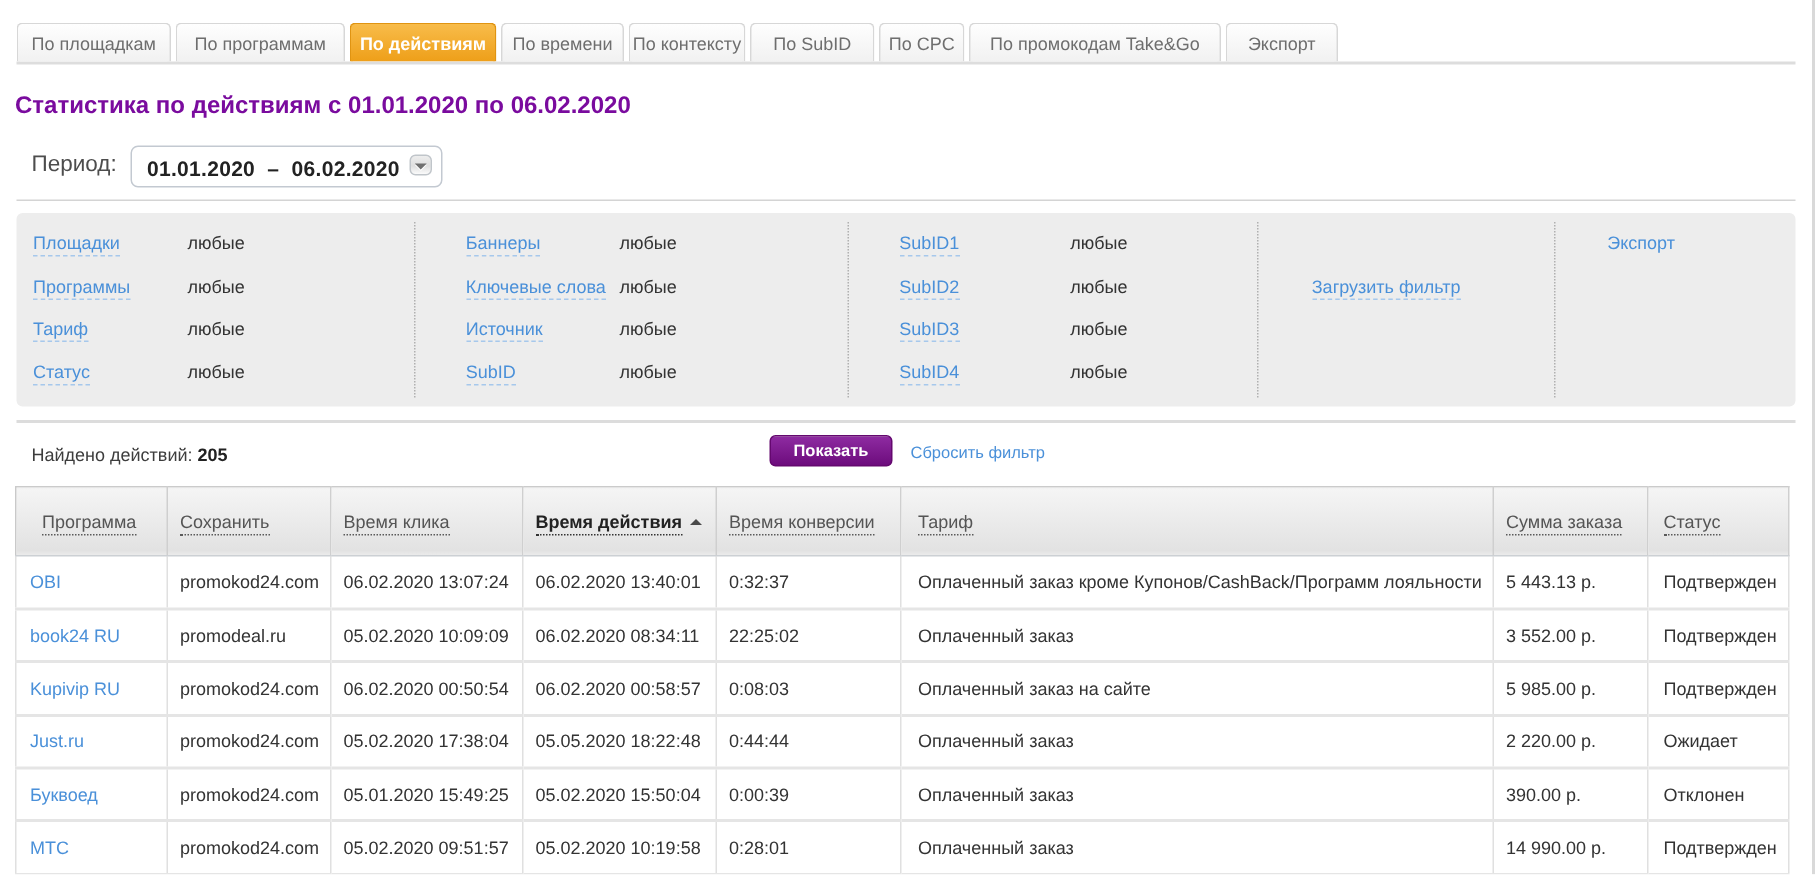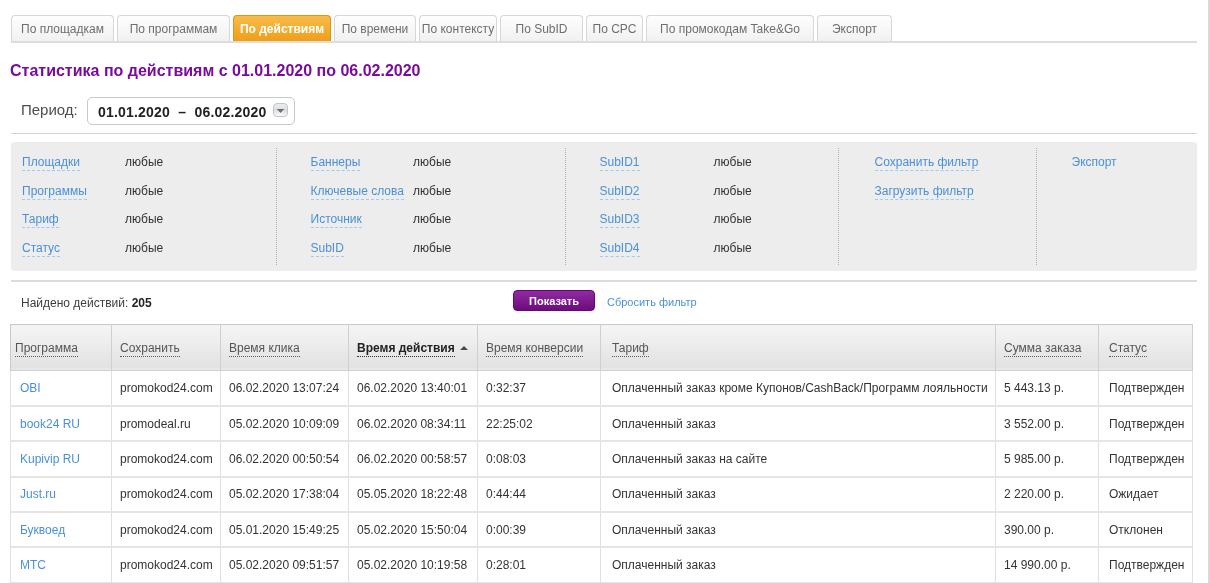--- a/index.html
+++ b/index.html
@@ -56,21 +56,21 @@
 .reset-link { position:absolute; left:607px; top:296px; font-size:11px; color:#4a90d9;
   text-decoration:none; cursor:pointer; }
 
 
 table.stats { position:absolute; left:10px; top:324px; width:1182px;
   border-collapse:collapse; table-layout:fixed; }
 table.stats th { background:linear-gradient(#f5f5f5,#e2e2e2 92%,#ececec);
   border-top:1px solid #cbcbcb; border-bottom:1px solid #ccd0d4; border-right:1px solid #cfcfcf;
   height:46px; font-weight:normal; text-align:left; padding:0 0 0 8px; font-size:12px; color:#555;
   white-space:nowrap; overflow:hidden; }
-table.stats th:first-child { border-left:1px solid #c9c9c9; padding-left:4px;margin-top:32px; }
+table.stats th:first-child { border-left:1px solid #c9c9c9; padding-left:17px;margin-top:32px; }
 table.stats th .hlink { border-bottom:1px dotted #5a5a5a; padding-bottom:1px; cursor:pointer; }
 table.stats th.sorted { color:#222; }
 table.stats th.sorted .hlink { font-weight:bold; border-bottom-color:#333; }
 .arrow-up { display:inline-block; width:0; height:0; border-left:4px solid transparent;
   border-right:4px solid transparent; border-bottom:4px solid #4a4a4a; margin-left:5px;
   vertical-align:2px; }
 table.stats td { background:#fff; border-bottom:2px solid #e5e5e5;
   border-right:1px solid #e0e0e0; height:35.4px; padding:0 4px 0 8px; font-size:12px; color:#333;
   white-space:nowrap; overflow:hidden; vertical-align:middle; }
 table.stats td:first-child { border-left:1px solid #e0e0e0; padding-left:9px; }
@@ -138,21 +138,20 @@
 
     <div class="fitem" style="left:588.5px; top:6px"><span class="flink">SubID1</span></div>
     <div class="fval" style="left:702.5px; top:6px">любые</div>
     <div class="fitem" style="left:588.5px; top:34.5px"><span class="flink">SubID2</span></div>
     <div class="fval" style="left:702.5px; top:34.5px">любые</div>
     <div class="fitem" style="left:588.5px; top:63px"><span class="flink">SubID3</span></div>
     <div class="fval" style="left:702.5px; top:63px">любые</div>
     <div class="fitem" style="left:588.5px; top:91.5px"><span class="flink">SubID4</span></div>
     <div class="fval" style="left:702.5px; top:91.5px">любые</div>
 
-    <div class="fitem" style="left:863.5px; top:6px"><span class="flink">Сохранить фильтр</span></div>
     <div class="fitem" style="left:863.5px; top:34.5px"><span class="flink">Загрузить фильтр</span></div>
 
     <div class="fitem" style="left:1060.5px; top:6px"><span class="flink solid">Экспорт</span></div>
   </div>
 
   <div class="found"><span>Найдено действий:</span> <b>205</b></div>
   <button class="show-btn">Показать</button>
   <a class="reset-link">Сбросить фильтр</a>
 
   <table class="stats">

